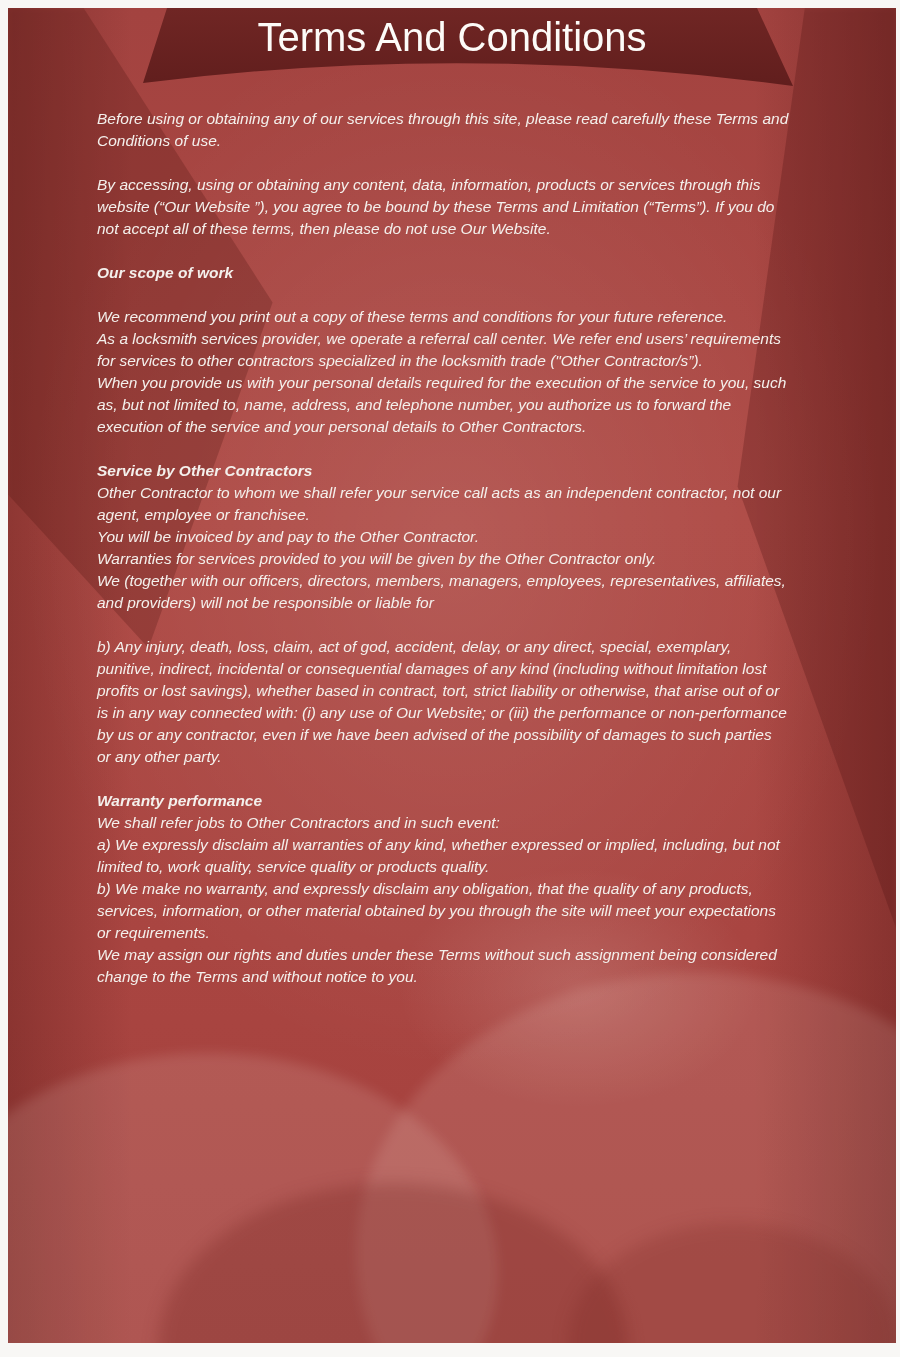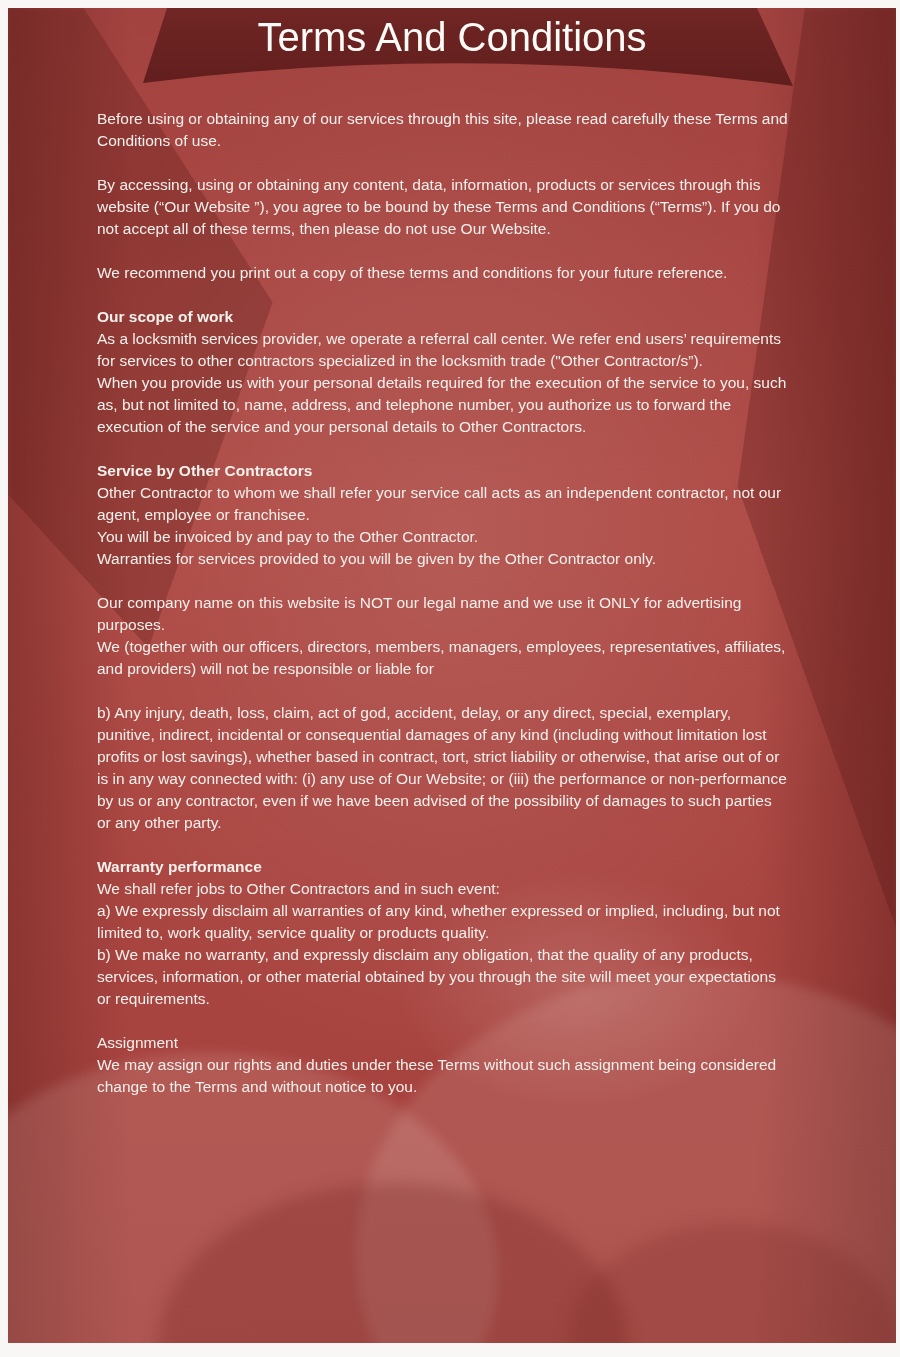--- a/index.html
+++ b/index.html
@@ -69,21 +69,21 @@
     text-align:center;
     font-size:40px;font-weight:400;letter-spacing:0px;
     color:#fdfbf8;
   }
   .content{
     position:absolute;left:89px;top:100px;width:692px;
     color:#f4f0ec;
     font-size:15.5px;line-height:22px;
     z-index:3;
   }
-  .blk{white-space:pre-line;}
+  .blk{white-space:pre-line;font-style:italic;}
   .gap{margin-top:22px;}
   .h{font-weight:bold;}
   .h.plain{font-weight:normal;}
 </style>
 </head>
 <body>
 
 <div class="page">
   <div class="panel">
 
@@ -102,41 +102,39 @@
           <stop offset="1" stop-color="#611e1d"></stop>
         </linearGradient>
       </defs>
       <path d="M24 0 L614 0 L650 78 Q325 34 0 75 Z" fill="url(#ribgrad)"></path>
     </svg>
 
     <div class="title">Terms And Conditions</div>
 
     <div class="content">
       <div class="blk p">Before using or obtaining any of our services through this site, please read carefully these Terms and Conditions of use.</div>
-      <div class="blk p gap">By accessing, using or obtaining any content, data, information, products or services through this website (“Our Website ”), you agree to be bound by these Terms and Conditions (“Terms”). If you do not accept all of these terms, then please do not use Our Website.</div>
+      <div class="blk p gap">By accessing, using or obtaining any content, data, information, products or services through this website (“Our Website ”), you agree to be bound by these Terms and Limitation (“Terms”). If you do not accept all of these terms, then please do not use Our Website.</div>
+      <div class="blk h gap">Our scope of work</div>
+
       <div class="blk p gap">We recommend you print out a copy of these terms and conditions for your future reference.</div>
-
-      <div class="blk h gap">Our scope of work</div>
       <div class="blk p">As a locksmith services provider, we operate a referral call center. We refer end users’ requirements for services to other contractors specialized in the locksmith trade ("Other Contractor/s”).</div>
 
       <div class="blk p">When you provide us with your personal details required for the execution of the service to you, such as, but not limited to, name, address, and telephone number, you authorize us to forward the execution of the service and your personal details to Other Contractors.</div>
 
       <div class="blk h gap">Service by Other Contractors</div>
       <div class="blk p">Other Contractor to whom we shall refer your service call acts as an independent contractor, not our agent, employee or franchisee.
 You will be invoiced by and pay to the Other Contractor.
 Warranties for services provided to you will be given by the Other Contractor only.</div>
 
-      <div class="blk p gap">Our company name on this website is NOT our legal name and we use it ONLY for advertising purposes.</div>
       <div class="blk p">We (together with our officers, directors, members, managers, employees, representatives, affiliates, and providers) will not be responsible or liable for</div>
 
       <div class="blk p gap">b) Any injury, death, loss, claim, act of god, accident, delay, or any direct, special, exemplary, punitive, indirect, incidental or consequential damages of any kind (including without limitation lost profits or lost savings), whether based in contract, tort, strict liability or otherwise, that arise out of or is in any way connected with: (i) any use of Our Website; or (iii) the performance or non-performance by us or any contractor, even if we have been advised of the possibility of damages to such parties or any other party.</div>
 
       <div class="blk h gap">Warranty performance</div>
       <div class="blk p">We shall refer jobs to Other Contractors and in such event:
 a) We expressly disclaim all warranties of any kind, whether expressed or implied, including, but not limited to, work quality, service quality or products quality.
 b) We make no warranty, and expressly disclaim any obligation, that the quality of any products, services, information, or other material obtained by you through the site will meet your expectations or requirements.</div>
 
-      <div class="blk h plain gap">Assignment</div>
       <div class="blk p">We may assign our rights and duties under these Terms without such assignment being considered change to the Terms and without notice to you.</div>
     </div>
 
   </div>
 </div>
 
 </body></html>

